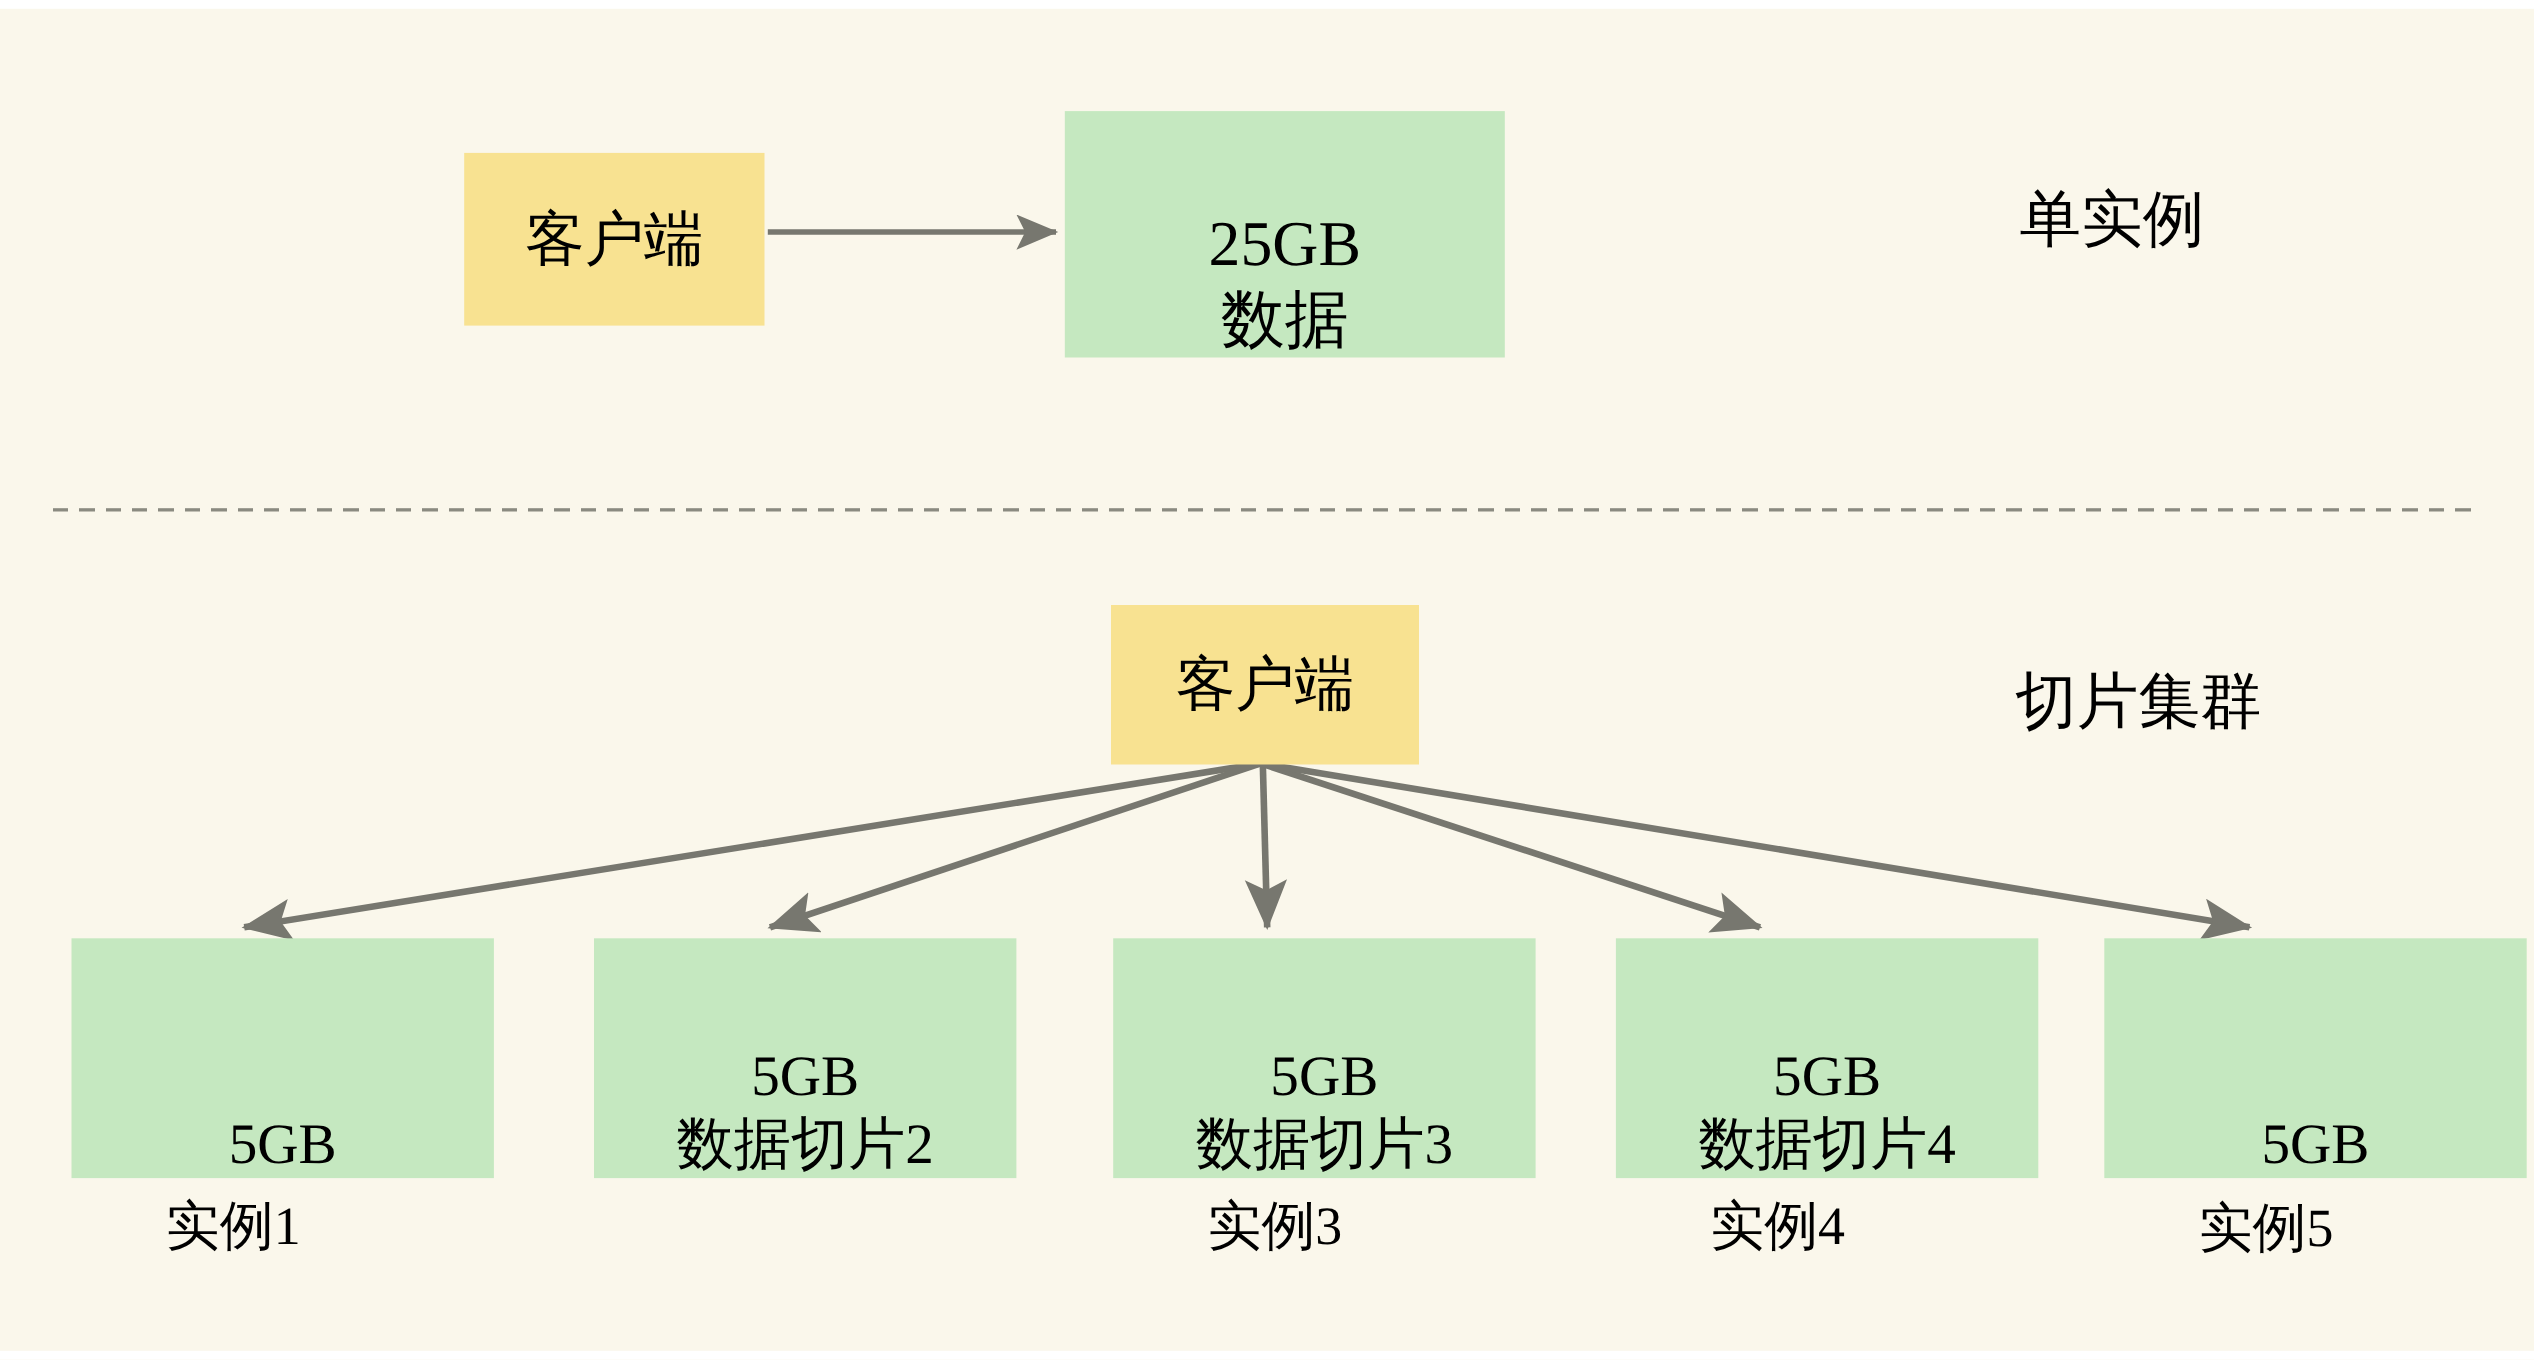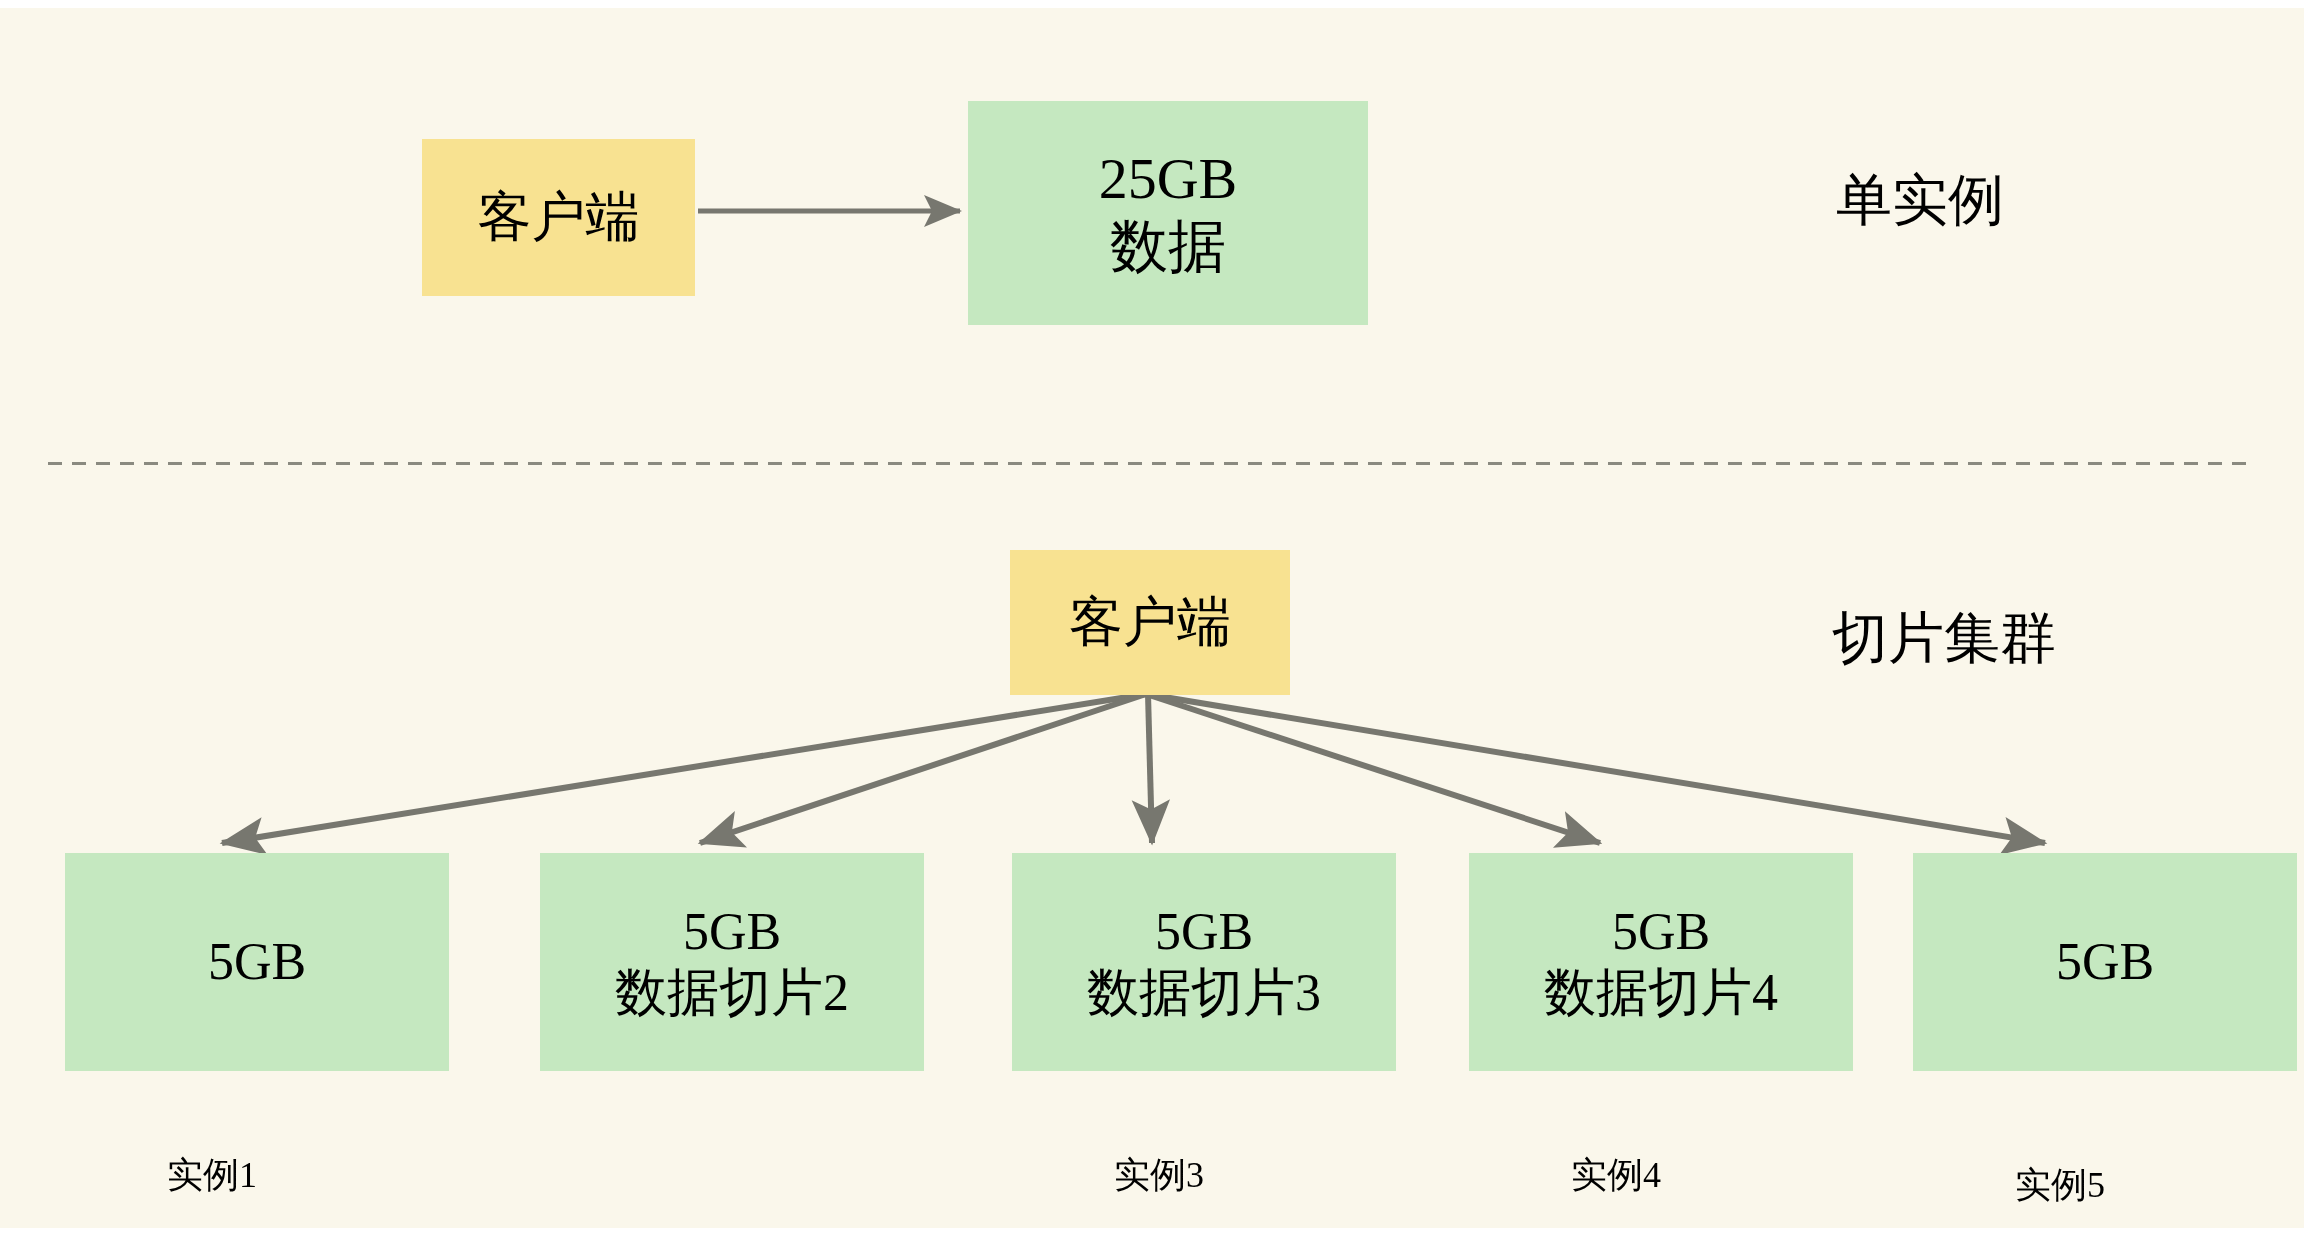--- a/index.html
+++ b/index.html
@@ -40,20 +40,21 @@
     text-align: center;
     white-space: pre;
   }
   .node .line { display: block; }
 
   .client-box {
     background: #f8e291;
   }
   .data-box {
     background: #c5e8c0;
+    justify-content: flex-end;
   }
 
   
   #client-single {
     left: 422px; top: 139px;
     width: 273px; height: 157px;
     font-size: 54px;
   }
   #data-single {
     left: 968px; top: 101px;
@@ -93,26 +94,26 @@
   }
 
   .shard-box {
     top: 853px;
     height: 218px;
     font-size: 52px;
     margin-left: 45px;
   }
   .inst-label {
     position: absolute;
-    top: 1140px;
+    top: 1080px;
     height: 70px;
     display: flex;
     align-items: center;
     justify-content: center;
-    font-size: 36px;
+    font-size: 49px;
     color: #000000;
     white-space: pre;
   }
 
   #arrows {
     position: absolute;
     left: 0; top: 0;
     width: 2304px; height: 1236px;
     pointer-events: none;
   }

